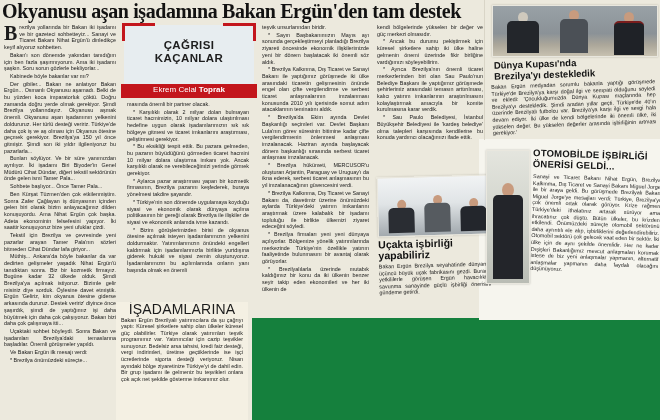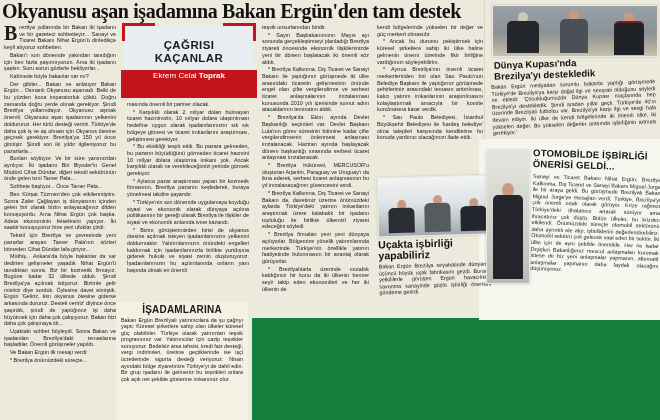--- a/index.html
+++ b/index.html
@@ -24,27 +24,27 @@
   #col2{left:127px;top:101px;width:122px;height:201px;}
   #col3{left:262px;top:24px;width:107px;height:290px;}
   #col4{left:377px;top:24px;width:106px;height:148px;}
 
   
   .gozden{position:absolute;left:124px;top:25px;width:130px;height:73px;background:#e7edf0;}
   .bracket{position:absolute;width:30px;height:15px;}
   .bracket.tl{left:-2px;top:-2px;border-top:3px solid var(--accent,#c3161c);border-left:3px solid var(--accent,#c3161c);}
   .bracket.tr{right:-2px;top:-2px;border-top:3px solid var(--accent,#c3161c);border-right:3px solid var(--accent,#c3161c);}
   .gozden-title{margin-top:14px;text-align:center;font-weight:bold;font-size:11.5px;line-height:13px;letter-spacing:0.4px;color:#1d1d1d;}
-  .byline{position:absolute;left:-3px;bottom:0;width:136px;height:28px;background:var(--accent,#c3161c);
+  .byline{position:absolute;left:-3px;bottom:0;width:136px;height:14px;background:var(--accent,#c3161c);
     color:#fff;text-align:center;font-size:8px;line-height:11px;}
   .byline .bold{font-weight:bold;}
 
   
   .yatirim{position:absolute;left:116px;top:302px;width:132px;height:118px;background:#f4f0e3;overflow:hidden;}
-  .yatirim-title{margin-top:3px;text-align:center;font-weight:bold;font-size:10px;line-height:9.5px;letter-spacing:0.2px;}
+  .yatirim-title{margin-top:3px;text-align:center;font-weight:normal;font-size:14px;line-height:9.5px;letter-spacing:0.2px;}
   .yatirim-body{margin:2px 5px 0 5px;font-size:5.4px;line-height:6.6px;text-align:justify;}
 
   
   .photo{position:absolute;overflow:hidden;border:1px solid #e9e7de;box-shadow:0 0 2px rgba(60,55,40,.25);}
   .photo-top{left:492px;top:5px;width:164px;height:50px;
     background:linear-gradient(180deg,#99a1a6 0%,#8b9297 55%,#aca79a 78%,#c7c1b0 100%);}
   .photo-plane{position:relative;width:110px;height:58px;margin:0;border:1px solid #e9e7de;
     background:linear-gradient(180deg,#f1f3f4 0%,#e0e4e6 45%,#a2a9ae 100%);overflow:hidden;box-shadow:0 0 2px rgba(60,55,40,.25);}
   .photo-man{left:486px;top:150px;width:42px;height:132px;
     background:linear-gradient(180deg,#e4e5de 0%,#cdd0c8 60%,#b9bcb4 100%);}

